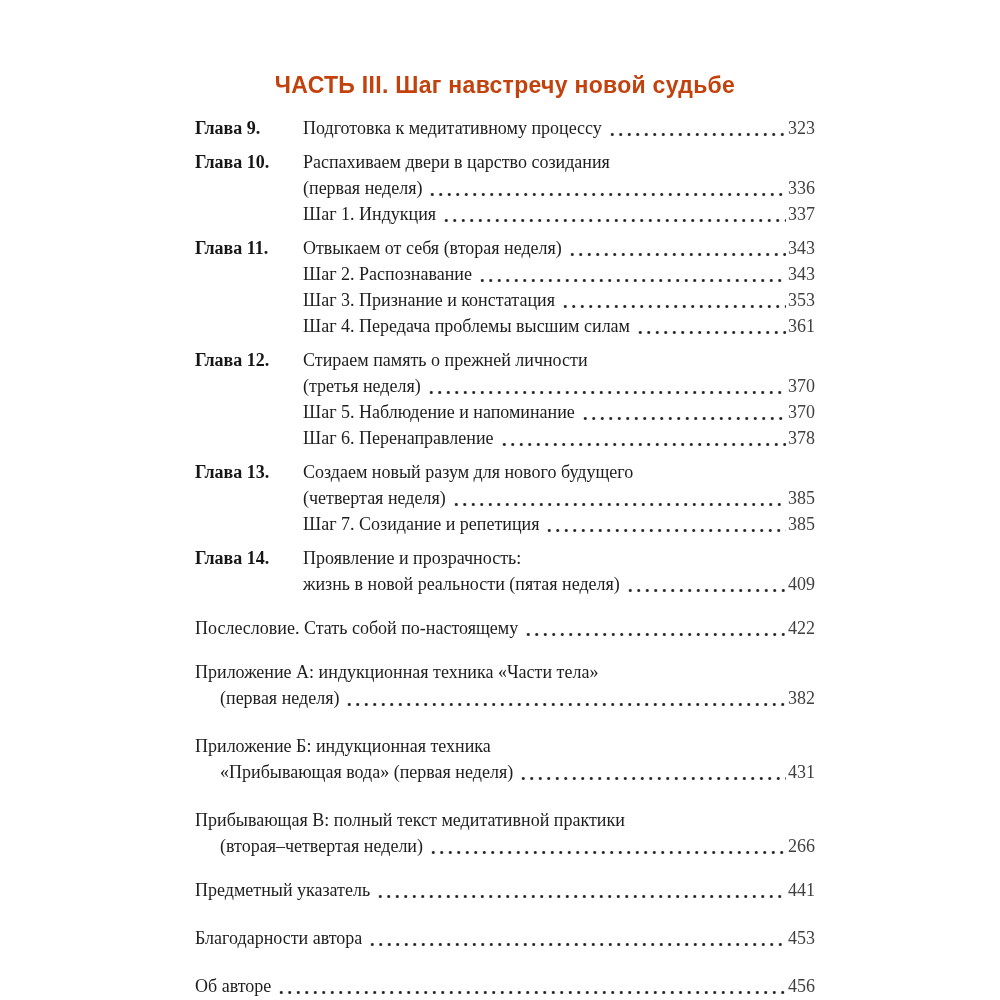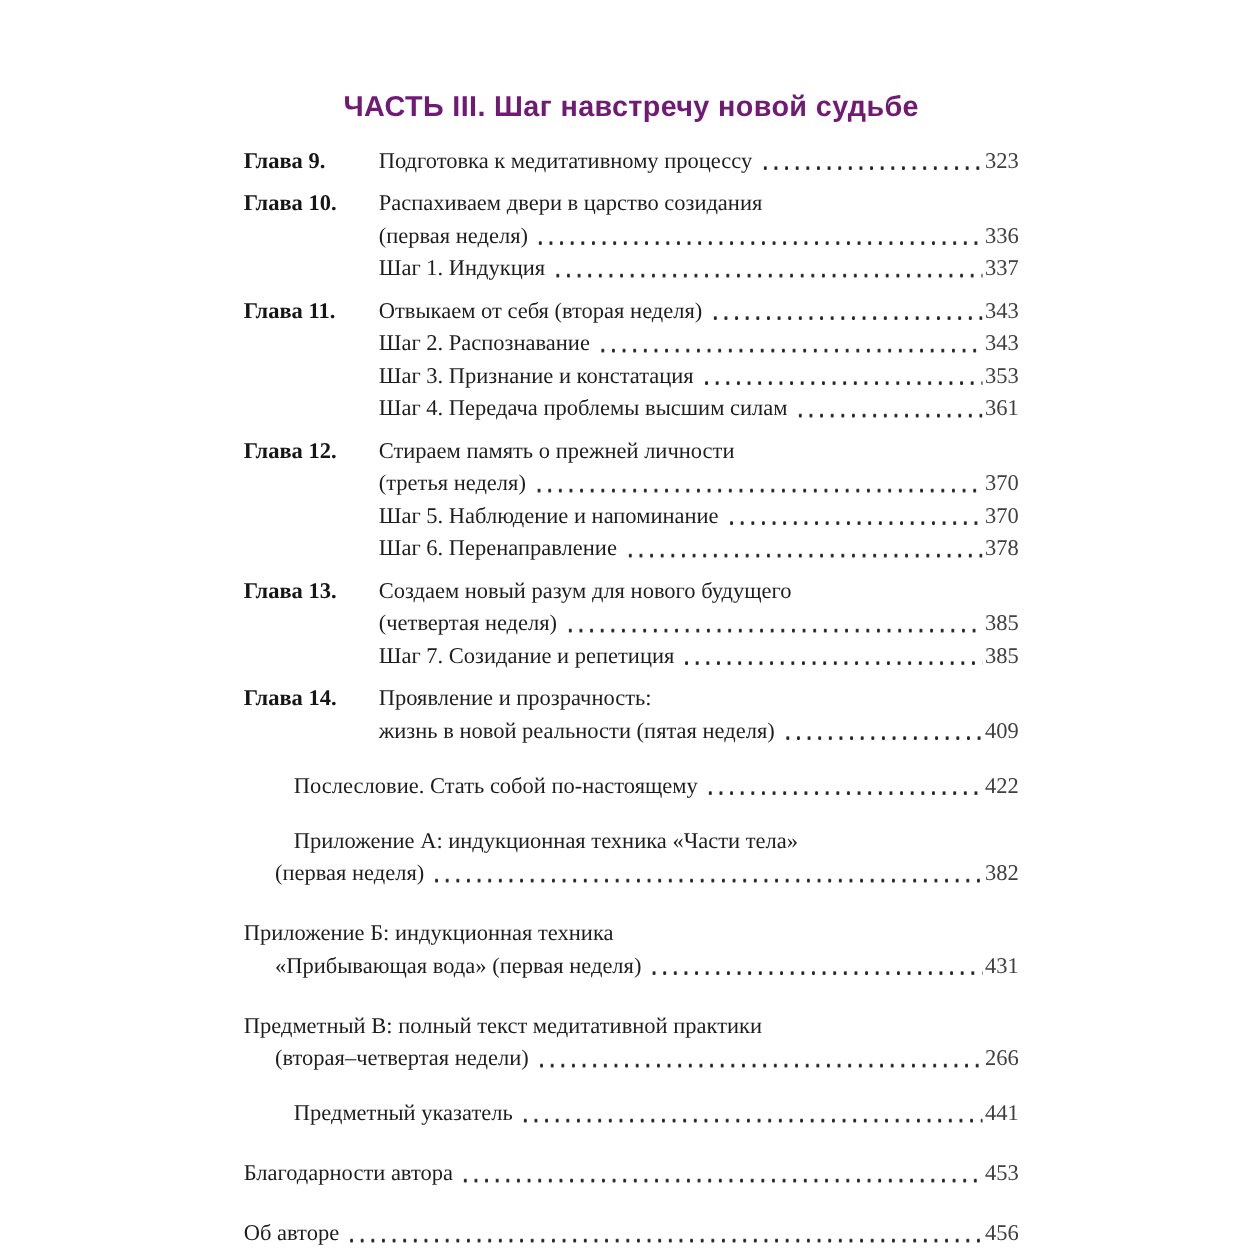--- a/index.html
+++ b/index.html
@@ -20,33 +20,33 @@
     margin-left: 195px;
     padding-top: 70px;
   }
   .part-title {
     font-family: "Liberation Sans", sans-serif;
     font-weight: bold;
     font-size: 23px;
     line-height: 30px;
     letter-spacing: 0.3px;
     text-align: center;
-    color: #701a75;
+    color: #c2410c;
   }
   .rows {
     margin-top: 15px;
   }
   .row {
     display: flex;
     align-items: baseline;
     font-size: 18px;
     line-height: 26px;
   }
   .g-chapter { margin-top: 8px; }
-  .g-section { margin-top: 18px; margin-left: 40px; }
+  .g-section { margin-top: 18px; }
   .g-item    { margin-top: 22px; }
   .cell { flex: 0 0 auto; }
   .lbl-col  { width: 108px; font-weight: bold; color: #161616; }
   .lbl-hang { width: 25px; }
   .txt { flex: 0 1 auto; white-space: nowrap; }
   .txt .it { }
   .leader {
     flex: 1 1 auto;
     min-width: 14px;
     align-self: flex-end;
@@ -179,21 +179,21 @@
       <div class="row g-item">
         <span class="txt"><span class="it">Приложение Б:</span><span> индукционная техника</span></span>
       </div>
       <div class="row">
         <span class="cell lbl-hang">​</span>
         <span class="txt"><span>«Прибывающая вода» </span><span class="it">(первая неделя)</span></span>
         <span class="leader"></span>
         <span class="page-num">431</span>
       </div>
       <div class="row g-item">
-        <span class="txt"><span class="it">Предметный В:</span><span> полный текст медитативной практики</span></span>
+        <span class="txt"><span class="it">Прибывающая В:</span><span> полный текст медитативной практики</span></span>
       </div>
       <div class="row">
         <span class="cell lbl-hang">​</span>
         <span class="txt"><span class="it">(вторая–четвертая недели)</span></span>
         <span class="leader"></span>
         <span class="page-num">266</span>
       </div>
       <div class="row g-section">
         <span class="txt"><span>Предметный указатель</span></span>
         <span class="leader"></span>

